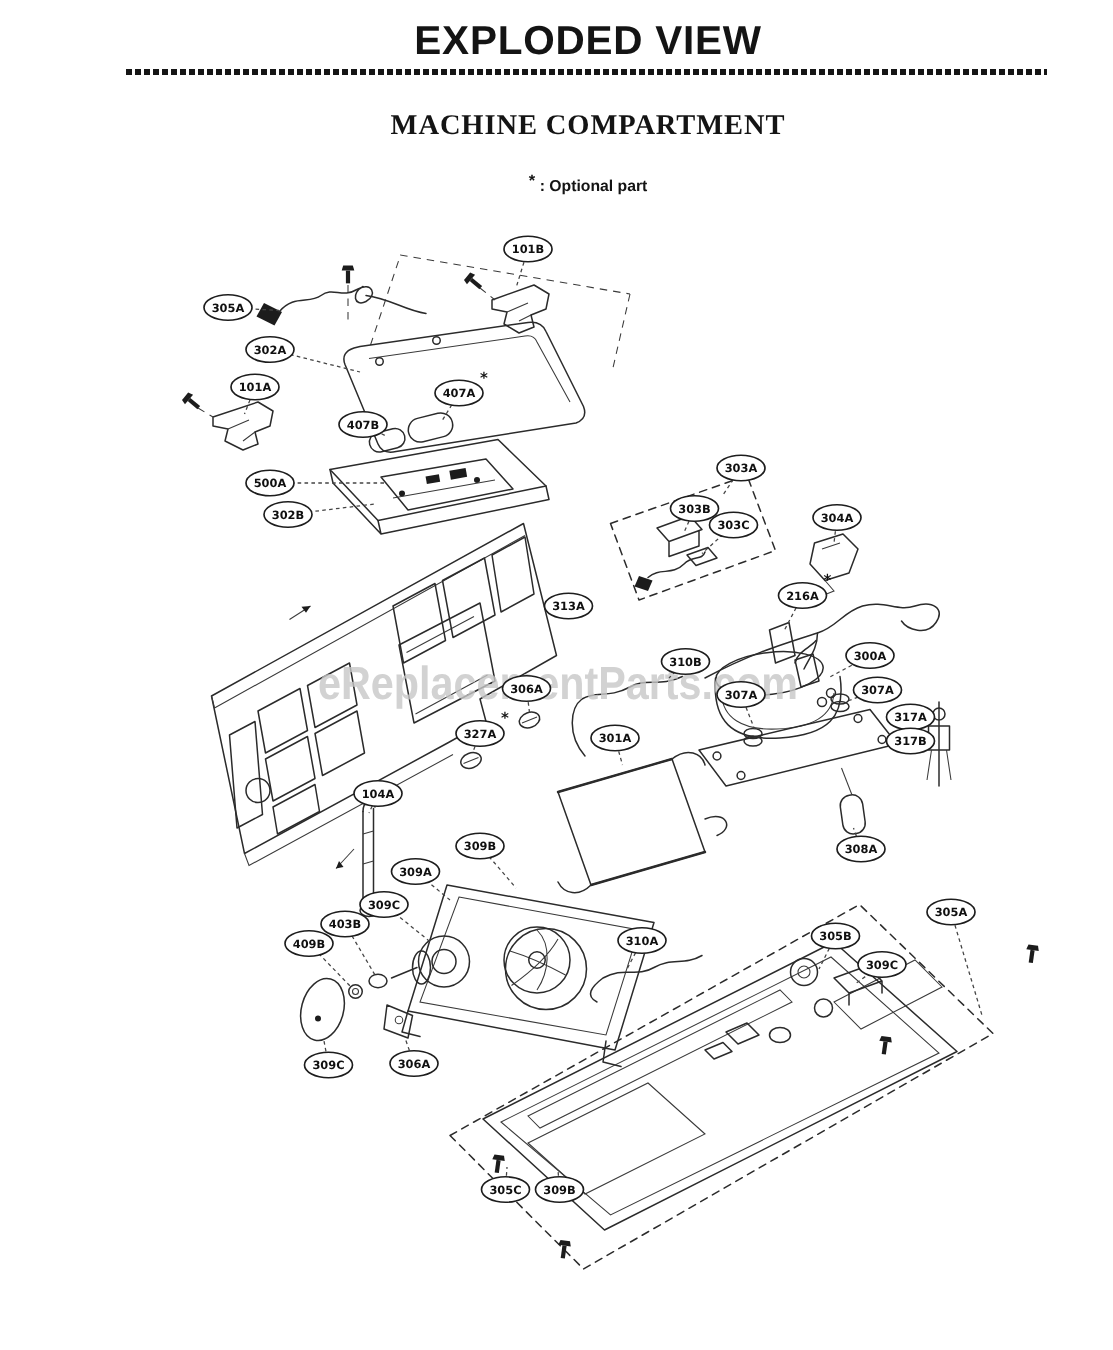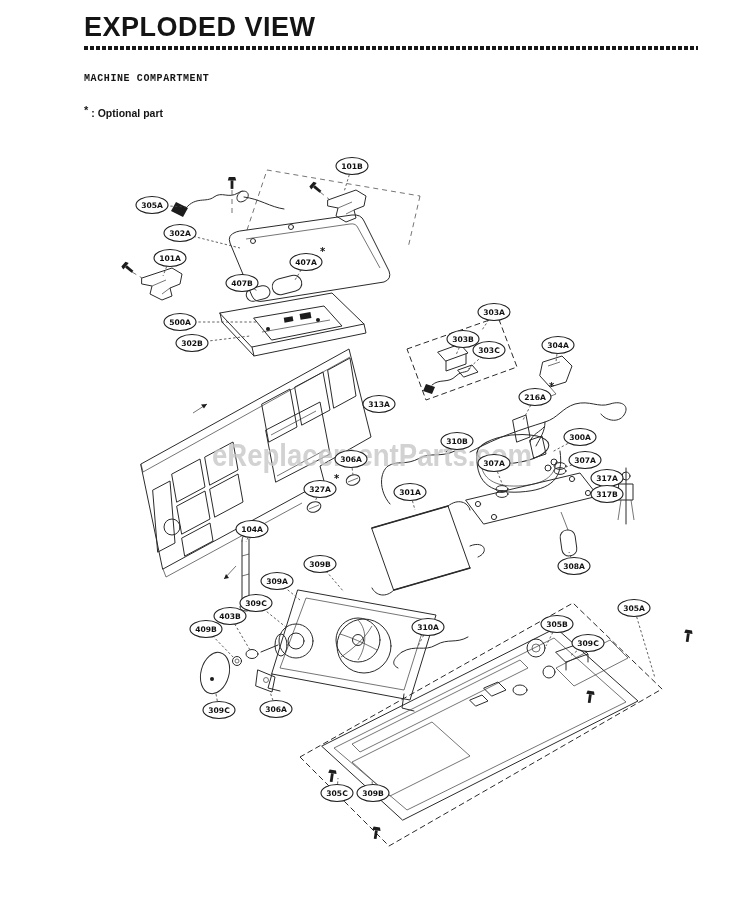--- a/index.html
+++ b/index.html
@@ -1,32 +1,32 @@
 <!DOCTYPE html>
 <html><head>
 <meta charset="utf-8">
 <style>
   html,body{margin:0;padding:0;}
   body{
     width:742px;height:900px;position:relative;background:#ffffff;
     font-family:"Liberation Sans",sans-serif;color:#111;overflow:hidden;
   }
   .page{position:absolute;inset:0;}
-  .header{position:absolute;left:84px;top:12px;width:616px;z-index:5;}
+  .header{position:absolute;left:84px;top:12px;width:616px;z-index:5;text-align:center;}
   .page-title{
     margin:0;font-size:27px;font-weight:bold;letter-spacing:.5px;color:#141414;
     font-family:"Liberation Sans",sans-serif;
   }
   .title-rule{
     height:4px;width:614px;margin-top:3px;
     background:repeating-linear-gradient(90deg,#161616 0 4px,#ffffff 4px 6px);
   }
   .section-title{
-    margin:23px 0 0 0;font-family:Liberation Mono, monospace;
-    font-size:10px;font-weight:bold;letter-spacing:.6px;color:#141414;
+    margin:23px 0 0 0;font-family:Liberation Serif, serif;
+    font-size:19px;font-weight:bold;letter-spacing:.6px;color:#141414;
   }
   .note{margin-top:23px;font-size:10.5px;font-weight:bold;color:#141414;}
   .note .ast{display:inline-block;transform:translateY(-3px);margin-right:3px;font-size:11px;}
   svg.diagram{position:absolute;left:0;top:0;z-index:1;}
   .ln{fill:none;stroke:#2b2b2b;stroke-width:1;stroke-linejoin:round;stroke-linecap:round;}
   .ln2{fill:none;stroke:#2b2b2b;stroke-width:1.6;stroke-linejoin:round;stroke-linecap:round;}
   .thin{fill:none;stroke:#3a3a3a;stroke-width:.7;}
   .dashedln{stroke-dasharray:5 4;}
   .fillink{fill:#1c1c1c;stroke:none;}
   .leader{stroke:#444;stroke-width:.85;stroke-dasharray:2.4 2.2;fill:none;}

